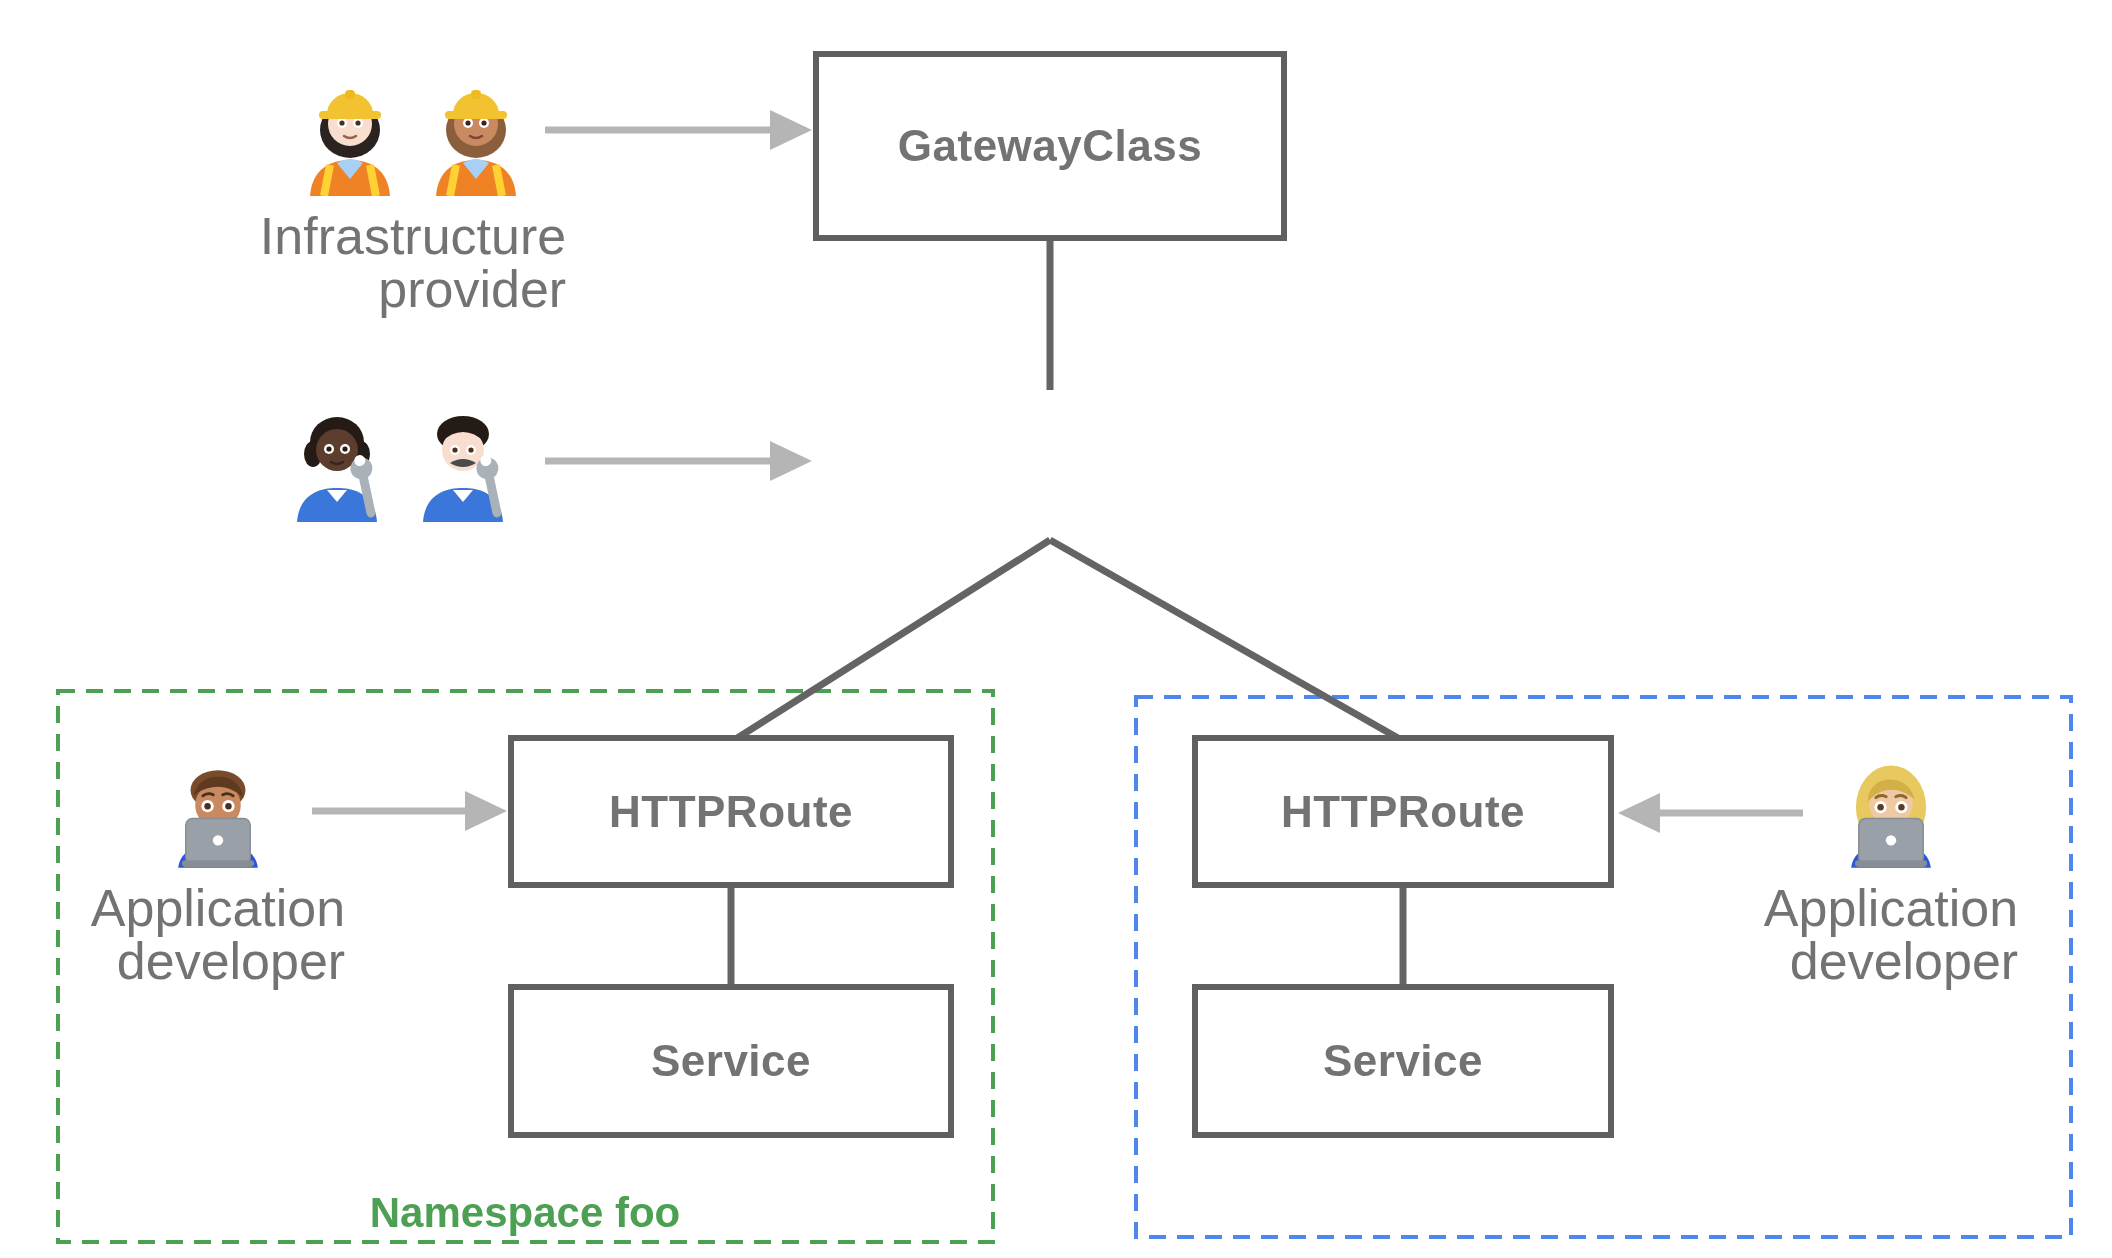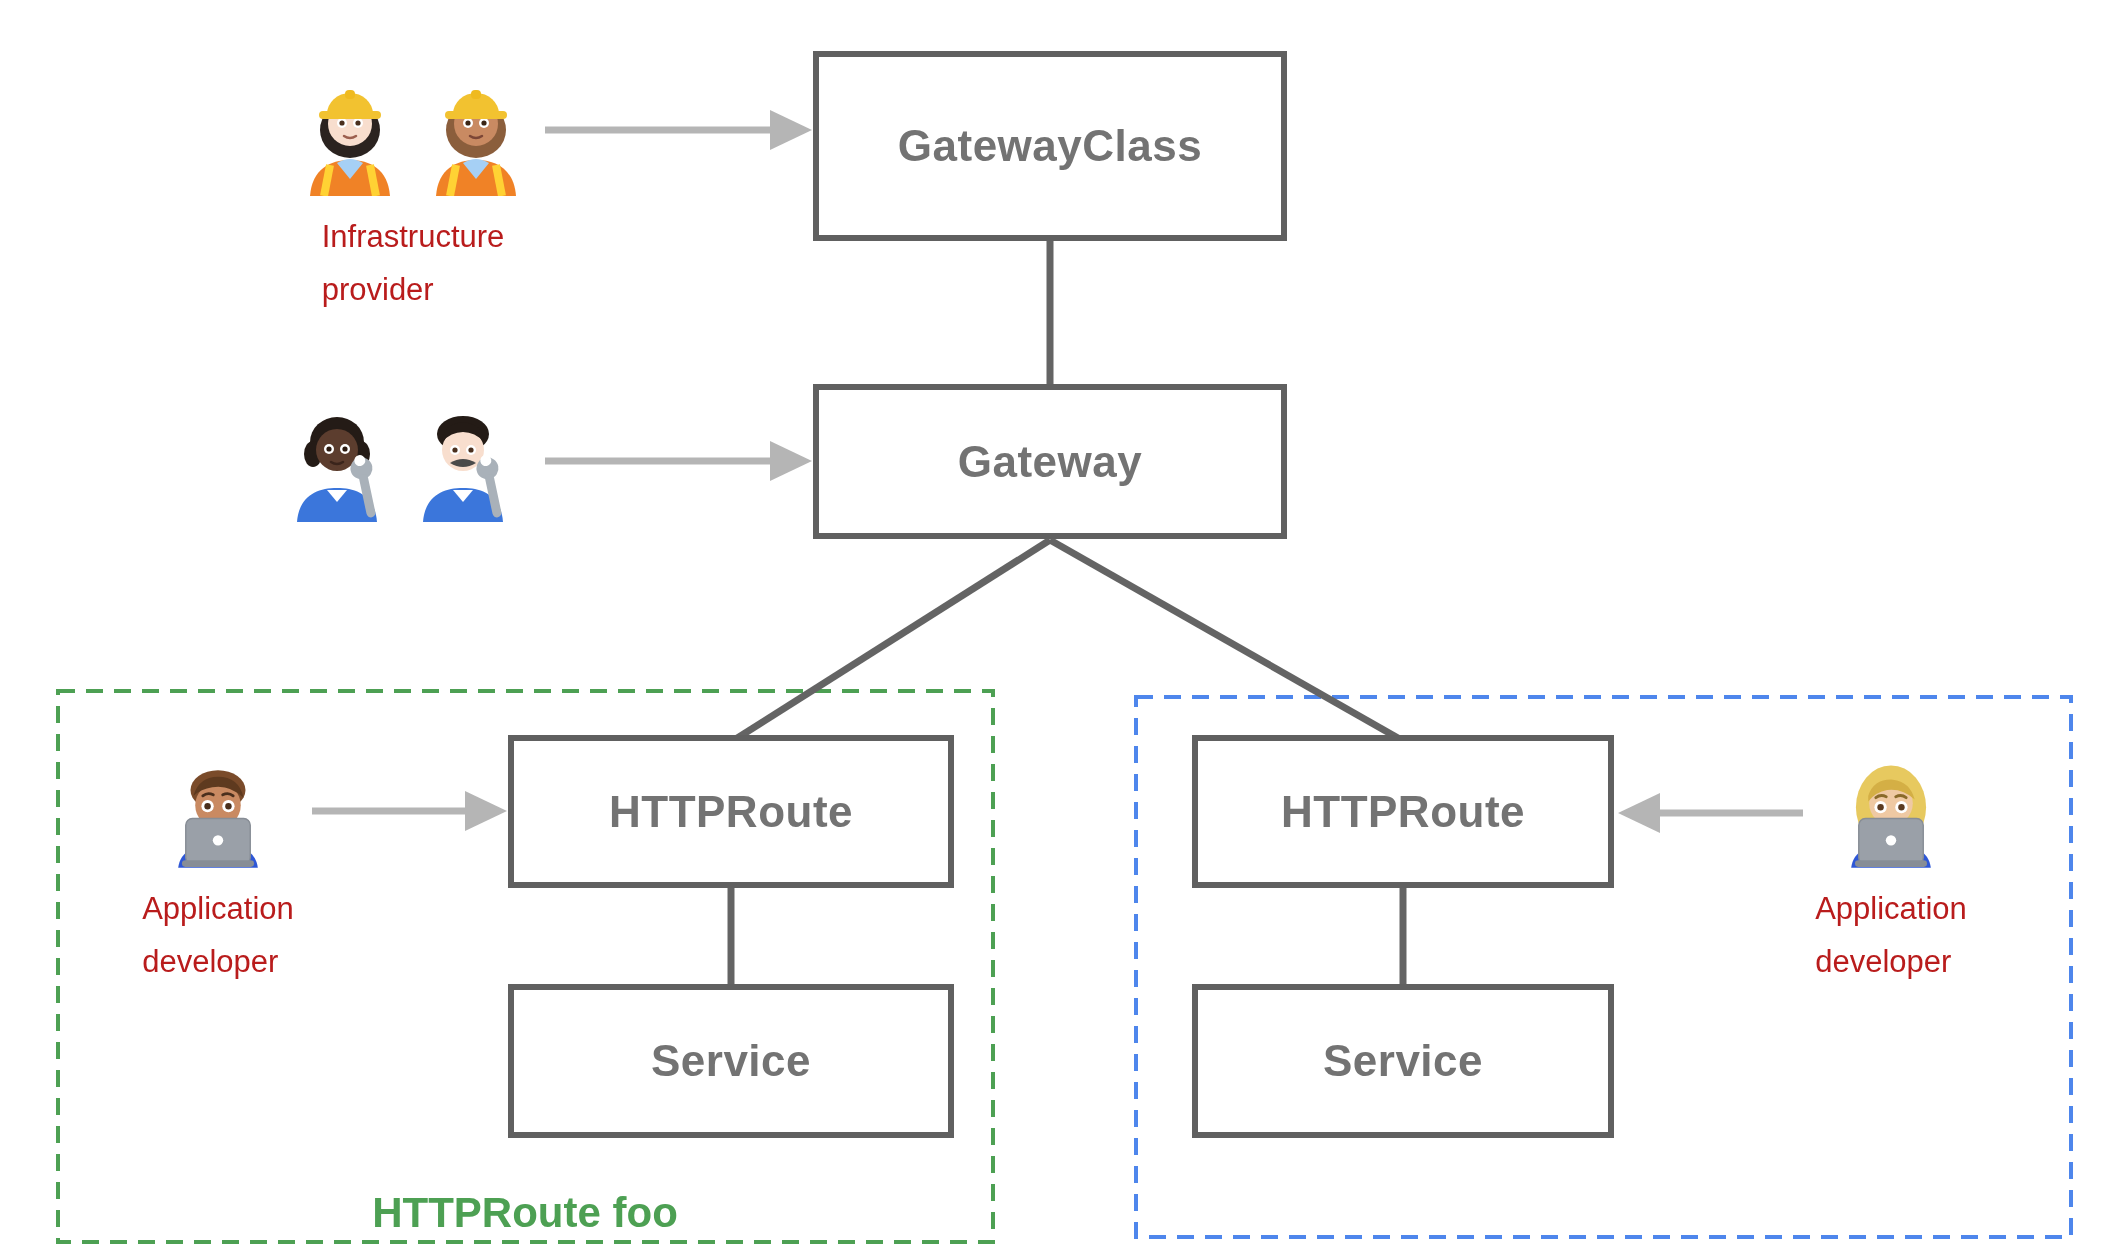--- a/index.html
+++ b/index.html
@@ -35,24 +35,24 @@
   .persona{
     position:absolute;
     display:flex;
     flex-direction:column;
     align-items:center;
     z-index:2;
   }
   .persona .icons{display:flex;align-items:flex-end;gap:26px;}
   .persona .plabel{
     margin-top:14px;
-    font-size:31px;
+    font-size:52px;
     line-height:53px;
-    color:#b91c1c;
-    text-align:left;
+    color:#737373;
+    text-align:right;
     white-space:nowrap;
   }
   .persona-infra{left:163px;top:64px;width:500px;}
   .persona-cluster{left:150px;top:390px;width:500px;}
   .persona-dev-foo{left:8px;top:752px;width:420px;}
   .persona-dev-bar{left:1681px;top:752px;width:420px;}
   .ns-label{
     position:absolute;
     width:500px;
     font-weight:bold;
@@ -94,23 +94,20 @@
       <polygon points="465,791 507,811 465,831" fill="#b5b5b5"></polygon>
     </g>
     <g>
       <line x1="1803" y1="813" x2="1658" y2="813" stroke="#b5b5b5" stroke-width="7"></line>
       <polygon points="1660,793 1618,813 1660,833" fill="#b5b5b5"></polygon>
     </g>
   </svg>
 
   <div class="node node-gateway-class">
     <span>GatewayClass</span>
-  </div>
-  <div class="node node-gateway">
-    <span>Gateway</span>
   </div>
   <div class="node node-httproute-foo">
     <span>HTTPRoute</span>
   </div>
   <div class="node node-service-foo">
     <span>Service</span>
   </div>
   <div class="node node-httproute-bar">
     <span>HTTPRoute</span>
   </div>
@@ -240,15 +237,15 @@
         <circle cx="58" cy="93" r="5.5" fill="#ffffff"></circle>
         <rect x="20" y="114" width="76" height="7" rx="3.5" fill="#878D95"></rect>
       </svg>
     </div>
     <div class="plabel">
       <div>Application</div>
       <div>developer</div>
     </div>
   </div>
 
-  <div class="ns-label ns-label-foo">HTTPRoute foo</div>
+  <div class="ns-label ns-label-foo">Namespace foo</div>
 
 </div>
 
 </body></html>

